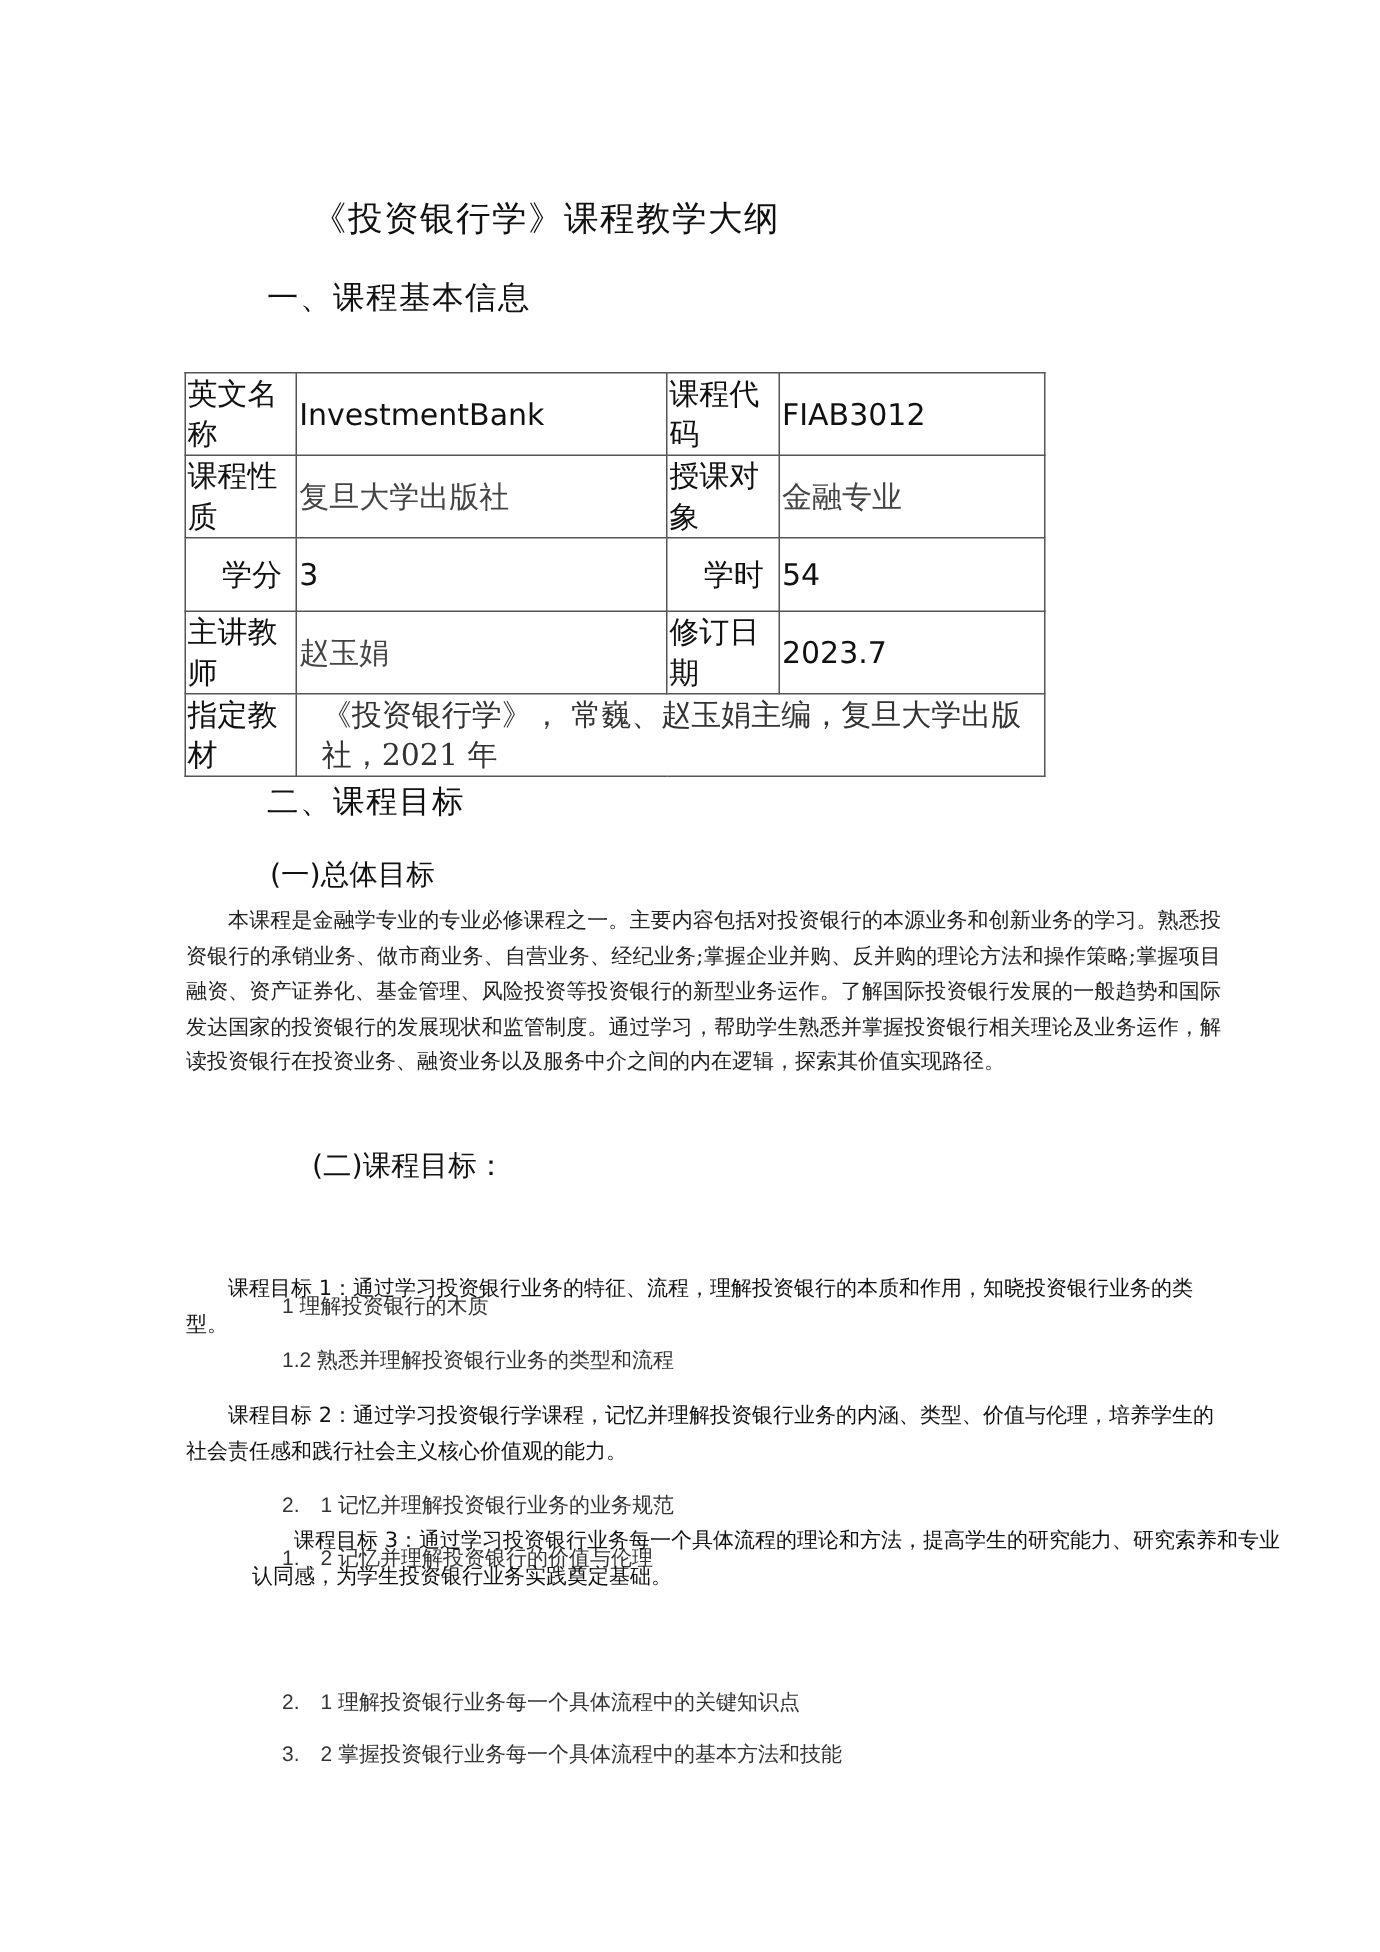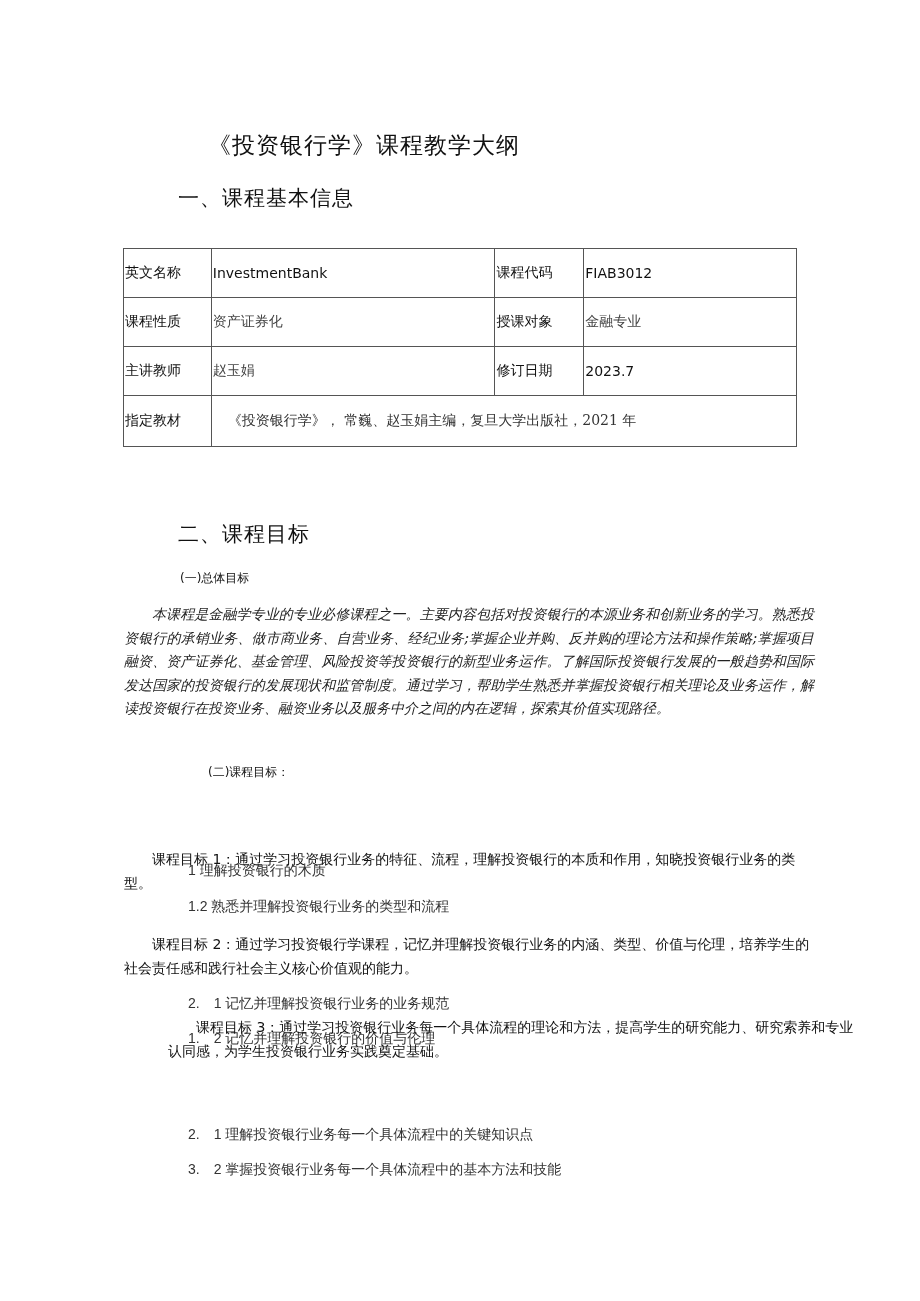--- a/index.html
+++ b/index.html
@@ -1,21 +1,21 @@
 <!DOCTYPE html>
 <html><head>
 <meta charset="utf-8">
 <style>
   html, body { margin: 0; padding: 0; background: #ffffff; }
   body { width: 920px; height: 1301px; position: relative; overflow: hidden; color: #111; font-family: "DejaVu Sans", sans-serif; }
   .abs { position: absolute; }
   .doc-title { left: 0; width: 728px; top: 130px; text-align: center; font-size: 23px; letter-spacing: 1px; }
   .h1 { left: 178px; font-size: 21px; letter-spacing: 1px; }
-  .h2 { left: 178px; font-size: 12px; }
-  table.info { position: absolute; left: 123px; top: 248px; width: 674px; border-collapse: collapse; font-size: 14px; }
+  .h2 { left: 178px; font-size: 19px; }
+  table.info { position: absolute; left: 123px; top: 248px; width: 574px; border-collapse: collapse; font-size: 20px; }
   table.info td { border: 1px solid #555; height: 48px; padding: 0; vertical-align: middle; }
   table.info td.lbl { padding-left: 1px; }
   table.info td.lbl-indent { padding-left: 24px; }
   table.info td.val { padding-left: 1px; }
   table.info td.val.serif { font-family: "DejaVu Serif", serif; color: #444; }
   .book { padding-left: 16px !important; font-family: "DejaVu Serif", serif; color: #333; }
   .para { left: 124px; width: 690px; font-family: "DejaVu Serif", serif; font-size: 14px; line-height: 23.5px; text-indent: 2em; color: #222; text-align: justify; }
   .goal { left: 124px; width: 690px; font-size: 14px; line-height: 23.5px; text-indent: 2em; color: #111; }
   .sub { left: 188px; font-family: Liberation Sans, sans-serif; font-size: 14px; color: #333; }
 </style>
@@ -35,42 +35,48 @@
   </colgroup>
   <tbody>
       <tr>
     <td class="lbl">英文名称</td>
     <td class="val">InvestmentBank</td>
     <td class="lbl">课程代码</td>
     <td class="val">FIAB3012</td>
   </tr>
   <tr>
     <td class="lbl">课程性质</td>
-    <td class="val serif">资产证券化</td>
+    <td class="val serif">复旦大学出版社</td>
     <td class="lbl">授课对象</td>
     <td class="val serif">金融专业</td>
+  </tr>
+  <tr>
+    <td class="lbl-indent">学分</td>
+    <td class="val">3</td>
+    <td class="lbl-indent">学时</td>
+    <td class="val">54</td>
   </tr>
   <tr>
     <td class="lbl">主讲教师</td>
     <td class="val serif">赵玉娟</td>
     <td class="lbl">修订日期</td>
     <td class="val">2023.7</td>
   </tr>
   <tr>
     <td class="lbl" style="height:50px;">指定教材</td>
     <td colspan="3" class="val book">《投资银行学》， 常巍、赵玉娟主编，复旦大学出版社，2021 年</td>
   </tr>
 </tbody>
   </table>
 
 <div class="abs h1" style="top:520px;">二、课程目标</div>
 
 <div class="abs h2" style="top:570px; left:180px;">(一)总体目标</div>
 
-<div class="abs para" style="top:603px;font-style:italic;">本课程是金融学专业的专业必修课程之一。主要内容包括对投资银行的本源业务和创新业务的学习。熟悉投资银行的承销业务、做市商业务、自营业务、经纪业务;掌握企业并购、反并购的理论方法和操作策略;掌握项目融资、资产证券化、基金管理、风险投资等投资银行的新型业务运作。了解国际投资银行发展的一般趋势和国际发达国家的投资银行的发展现状和监管制度。通过学习，帮助学生熟悉并掌握投资银行相关理论及业务运作，解读投资银行在投资业务、融资业务以及服务中介之间的内在逻辑，探索其价值实现路径。</div>
+<div class="abs para" style="top:603px;">本课程是金融学专业的专业必修课程之一。主要内容包括对投资银行的本源业务和创新业务的学习。熟悉投资银行的承销业务、做市商业务、自营业务、经纪业务;掌握企业并购、反并购的理论方法和操作策略;掌握项目融资、资产证券化、基金管理、风险投资等投资银行的新型业务运作。了解国际投资银行发展的一般趋势和国际发达国家的投资银行的发展现状和监管制度。通过学习，帮助学生熟悉并掌握投资银行相关理论及业务运作，解读投资银行在投资业务、融资业务以及服务中介之间的内在逻辑，探索其价值实现路径。</div>
 
 <div class="abs h2" style="top:764px; left:180px;margin-left:28px;">(二)课程目标：</div>
 
 <div class="abs goal" style="top:800px;margin-top:48px;">课程目标 1：通过学习投资银行业务的特征、流程，理解投资银行的本质和作用，知晓投资银行业务的类型。</div>
 <div class="abs sub" style="top:862px;">1 理解投资银行的木质</div>
 <div class="abs sub" style="top:898px;">1.2 熟悉并理解投资银行业务的类型和流程</div>
 
 <div class="abs goal" style="top:933px;">课程目标 2：通过学习投资银行学课程，记忆并理解投资银行业务的内涵、类型、价值与伦理，培养学生的社会责任感和践行社会主义核心价值观的能力。</div>
 <div class="abs sub" style="top:995px;">2.　1 记忆并理解投资银行业务的业务规范</div>
 <div class="abs sub" style="top:1030px;">1.　2 记忆并理解投资银行的价值与伦理</div>

